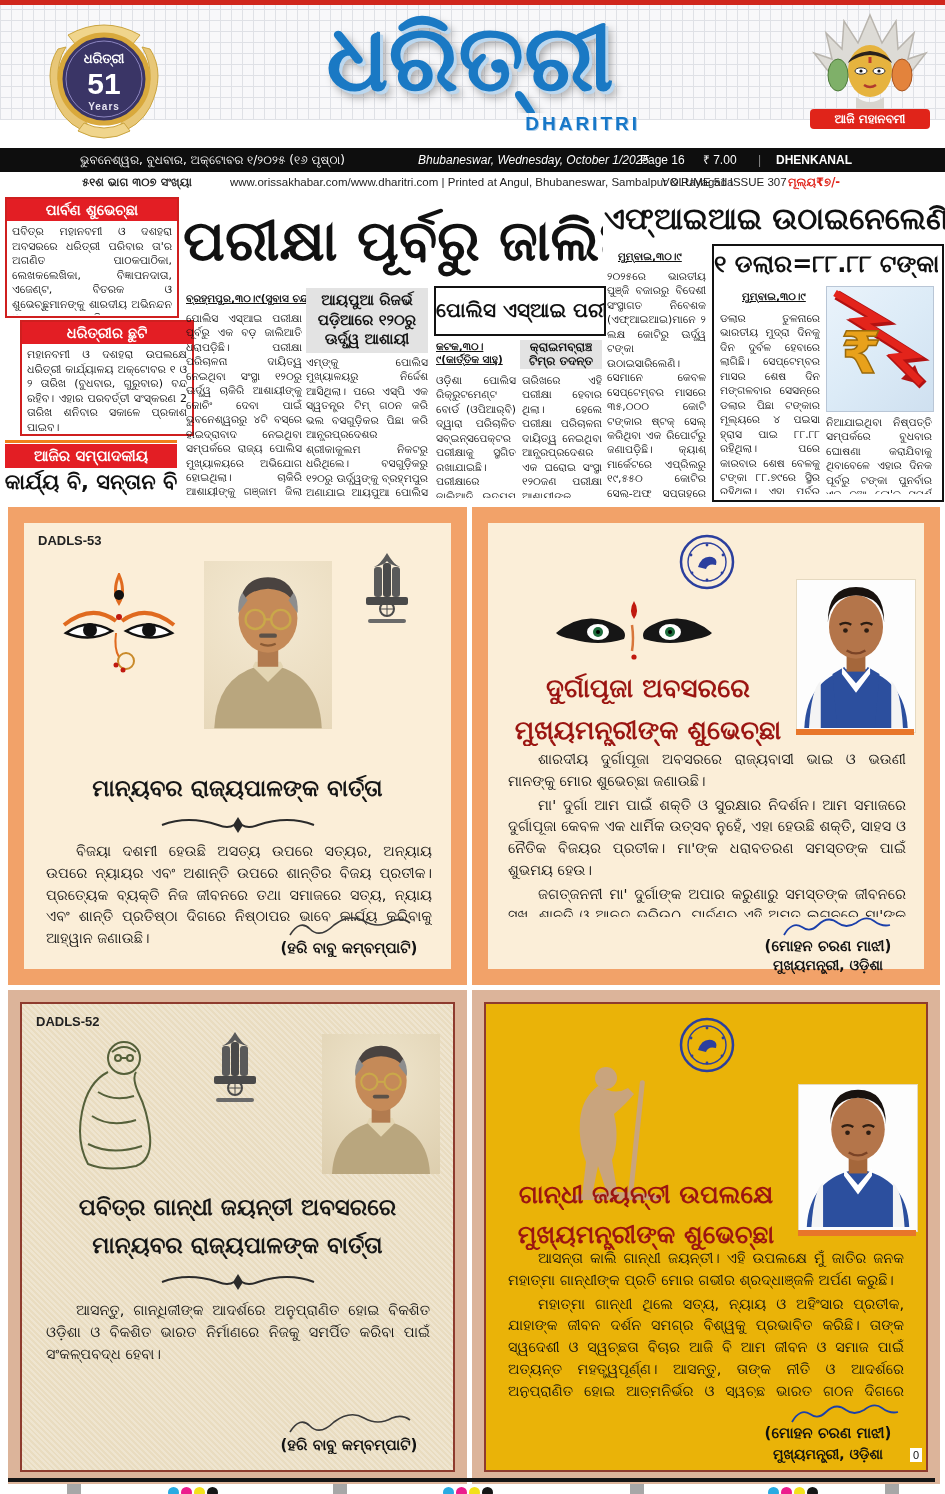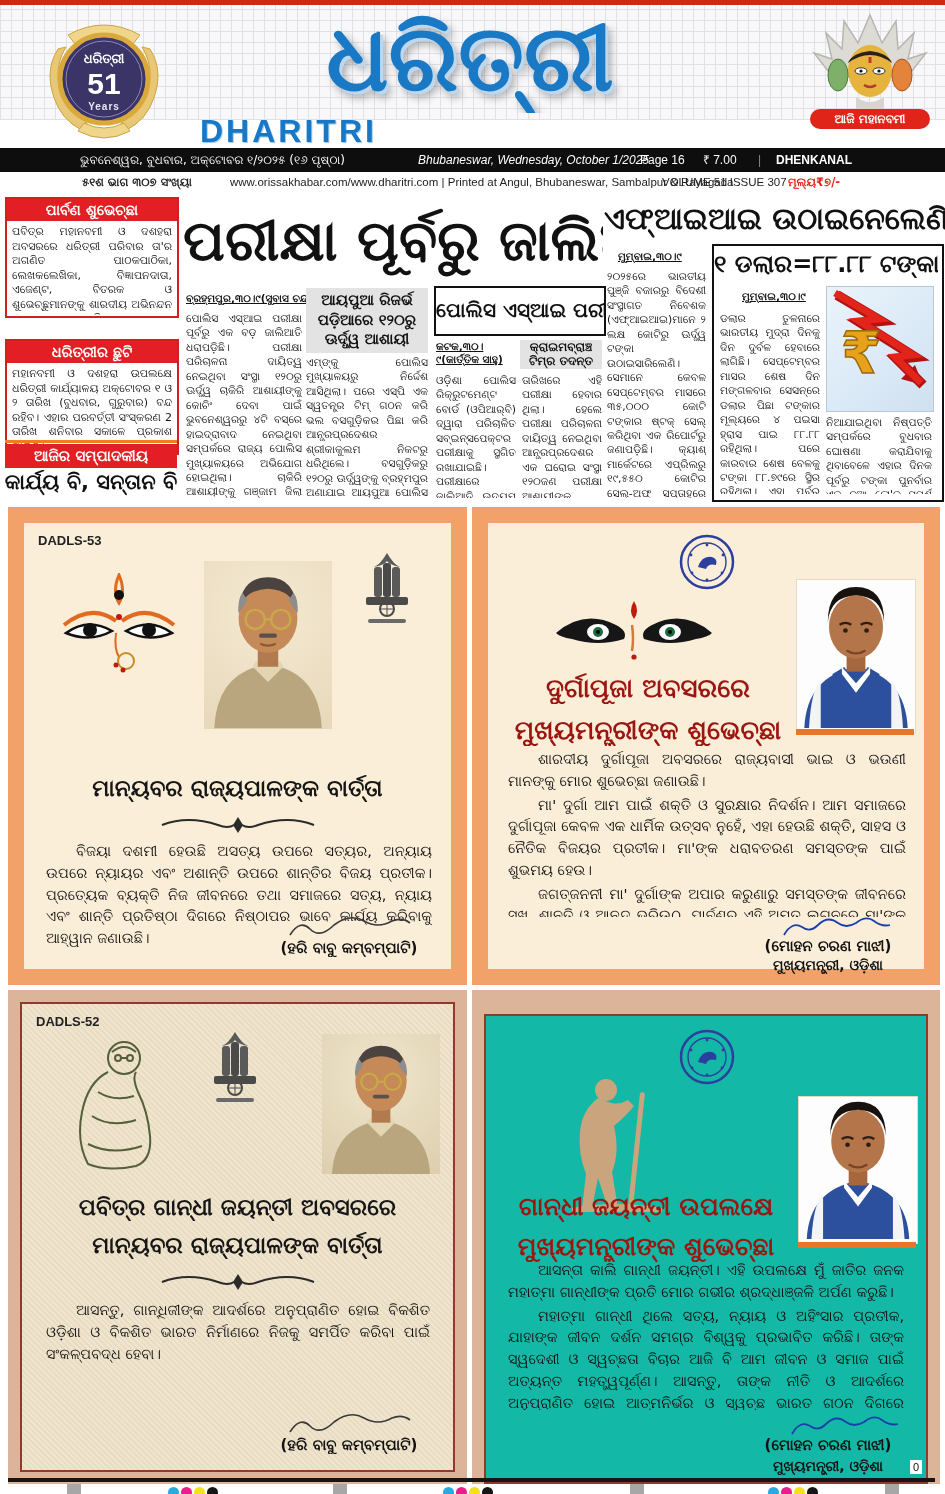--- a/index.html
+++ b/index.html
@@ -10,42 +10,42 @@
   .odia{font-family:"DejaVu Sans","Liberation Sans",sans-serif;}
   
   .topbar{left:0;top:0;width:945px;height:5px;background:#d0271d;}
   .masthead{left:0;top:5px;width:945px;height:115px;
     background:
       repeating-linear-gradient(0deg,#dfe1e6 0 1px,transparent 1px 11px),
       repeating-linear-gradient(90deg,#dfe1e6 0 1px,transparent 1px 11px),#f8f8fa;}
   .logoOdia{left:200px;top:0px;width:540px;height:108px;line-height:108px;text-align:center;
     font-size:92px;font-weight:bold;color:#1a79c4;
     text-shadow:3px 3px 0 #bcd7ee,5px 6px 8px rgba(0,0,0,.35);overflow:hidden;}
-  .logoEng{left:200px;top:108px;width:440px;text-align:left;font-size:32px;font-weight:bold;
+  .logoEng{left:200px;top:108px;width:440px;text-align:right;font-size:19px;font-weight:bold;
     color:#1878c8;letter-spacing:3px;text-shadow:1px 1px 0 #a9cbe8;}
   .blackbar{left:0;top:148px;width:945px;height:24px;background:#0e0e0e;color:#fff;font-size:12px;}
   .blackbar span{position:absolute;top:0;height:28px;line-height:24px;overflow:hidden;white-space:nowrap;}
   .infostrip{left:0;top:172px;width:945px;height:21px;background:#fff;font-size:11.5px;color:#222;}
   .infostrip span{position:absolute;top:0;height:21px;line-height:21px;overflow:hidden;white-space:nowrap;}
   
   .redbox{border:2px solid #cf1f1f;background:#fff;}
   .redhead{background:#e31e24;color:#fff;font-weight:bold;text-align:center;font-size:14.5px;
     height:22px;line-height:22px;overflow:hidden;}
   .redbody{padding:4px 5px;font-size:11px;line-height:1.32;overflow:hidden;}
   
   .byline{font-weight:bold;font-size:10.5px;text-decoration:underline;overflow:hidden;white-space:nowrap;}
   .bodytxt{font-size:10.8px;line-height:1.34;overflow:hidden;}
   .graysub{background:#e3e3e3;font-weight:bold;text-align:center;overflow:hidden;}
   
   .adOrange{background:#f2a269;}
   .adCreamInner{position:absolute;background:#fbeed8;}
   .adTanOuter{background:#dcb49a;}
   .adTanInner{position:absolute;background:#e9dcc0;border:2px solid #8e3b2e;
      background-image:repeating-linear-gradient(45deg,rgba(255,255,255,.25) 0 2px,transparent 2px 4px);}
-  .adCreamInner2{position:absolute;background:#14b8a6;border:2px solid #8e3b2e;margin-top:12px;}
+  .adCreamInner2{position:absolute;background:#eab308;border:2px solid #8e3b2e;}
   .adcode{font-size:13px;font-weight:bold;color:#222;}
   .adtitle{font-weight:bold;text-align:center;overflow:hidden;}
   .adbody{font-size:14.5px;line-height:1.5;overflow:hidden;}
   .adbody p{margin:0 0 2px 0;text-indent:30px;}
   .signname{font-weight:bold;font-size:15px;text-align:center;overflow:hidden;white-space:nowrap;}
   .photoFrame{position:absolute;overflow:hidden;}
   
   .regsq{position:absolute;width:14px;height:11px;background:#a7a7a7;}
   .dot{display:inline-block;width:11px;height:11px;border-radius:50%;margin-right:2px;}
 </style>
@@ -83,21 +83,21 @@
         <ellipse cx="61" cy="58" rx="6" ry="3.2" fill="#fff" stroke="#333" stroke-width="1"></ellipse>
         <ellipse cx="79" cy="58" rx="6" ry="3.2" fill="#fff" stroke="#333" stroke-width="1"></ellipse>
         <circle cx="61" cy="58" r="1.6" fill="#111"></circle>
           <circle cx="79" cy="58" r="1.6" fill="#111"></circle>
         <path d="M70,50 L70,44" stroke="#c0392b" stroke-width="3"></path>
         <path d="M64,72 Q70,76 76,72" stroke="#b03a2e" stroke-width="2.5" fill="none"></path>
         <ellipse cx="38" cy="62" rx="10" ry="16" fill="#7fb069" stroke="#4d7a3a"></ellipse>
         <ellipse cx="102" cy="62" rx="10" ry="16" fill="#e3833c" stroke="#a85420"></ellipse>
         <path d="M56,84 Q70,94 84,84 L84,104 L56,104 Z" fill="#d8d5cf"></path>
       </svg>
-      <div class="abs odia" style="left:10px;top:96px;width:120px;height:20px;line-height:20px;background:#e0241a;color:#fff;font-size:12px;font-weight:bold;text-align:center;border-radius:10px;">ଆଜି ମହାନବମୀ</div>
+      <div class="abs odia" style="left:10px;top:96px;width:120px;height:20px;line-height:20px;background:#e0241a;color:#fff;font-size:12px;font-weight:bold;text-align:center;border-radius:4px;">ଆଜି ମହାନବମୀ</div>
     </div>
   </div>
 
   <div class="abs blackbar">
     <span class="odia" style="left:80px;">ଭୁବନେଶ୍ୱର, ବୁଧବାର, ଅକ୍ଟୋବର ୧/୨୦୨୫ (୧୬ ପୃଷ୍ଠା)</span>
     <span style="left:418px;font-style:italic;">Bhubaneswar, Wednesday, October 1/2025</span>
     <span style="left:640px;">Page 16</span>
     <span style="left:703px;">₹ 7.00</span>
     <span style="left:758px;color:#888;">|</span>
     <span style="left:776px;font-weight:bold;">DHENKANAL</span>
@@ -106,21 +106,21 @@
     <span class="odia" style="left:82px;font-weight:bold;">୫୧ଶ ଭାଗ ୩୦୭ ସଂଖ୍ୟା</span>
     <span style="left:230px;">www.orissakhabar.com/www.dharitri.com | Printed at Angul, Bhubaneswar, Sambalpur &amp; Rayagada</span>
     <span style="left:662px;">VOLUME 51   ISSUE 307</span>
     <span class="odia" style="left:788px;color:#e0241a;font-weight:bold;">ମୂଲ୍ୟ₹୭/-</span>
   </div>
 
   <div class="abs redbox" style="left:5px;top:197px;width:170px;height:117px;">
     <div class="redhead odia">ପାର୍ବଣ ଶୁଭେଚ୍ଛା</div>
     <div class="redbody odia jt" style="height:86px;">ପବିତ୍ର ମହାନବମୀ ଓ ଦଶହରା ଅବସରରେ ଧରିତ୍ରୀ ପରିବାର ତା'ର ଅଗଣିତ ପାଠକପାଠିକା, ଲେଖକଲେଖିକା, ବିଜ୍ଞାପନଦାତା, ଏଜେଣ୍ଟ, ବିତରକ ଓ ଶୁଭେଚ୍ଛୁମାନଙ୍କୁ ଶାରଦୀୟ ଅଭିନନ୍ଦନ ଓ ଶୁଭେଚ୍ଛା ଜଣାଉଛି।</div>
   </div>
-  <div class="abs redbox" style="left:5px;top:320px;width:170px;height:112px;margin-top:19px;">
+  <div class="abs redbox" style="left:20px;top:320px;width:170px;height:112px;">
     <div class="redhead odia">ଧରିତ୍ରୀର ଛୁଟି</div>
     <div class="redbody odia jt" style="height:82px;">ମହାନବମୀ ଓ ଦଶହରା ଉପଲକ୍ଷେ ଧରିତ୍ରୀ କାର୍ଯ୍ୟାଳୟ ଅକ୍ଟୋବର ୧ ଓ ୨ ତାରିଖ (ବୁଧବାର, ଗୁରୁବାର) ବନ୍ଦ ରହିବ। ଏହାର ପରବର୍ତ୍ତୀ ସଂସ୍କରଣ 2 ତାରିଖ ଶନିବାର ସକାଳେ ପ୍ରକାଶ ପାଇବ।</div>
   </div>
   <div class="abs" style="left:5px;top:440px;width:172px;height:3px;background:#f07f1a;"></div>
   <div class="abs odia" style="left:5px;top:444px;width:172px;height:24px;background:#e31e24;color:#fff;font-weight:bold;font-size:15px;text-align:center;line-height:24px;overflow:hidden;">ଆଜିର ସମ୍ପାଦକୀୟ</div>
   <div class="abs odia" style="left:0px;top:470px;width:182px;height:32px;font-size:21px;font-weight:bold;text-align:center;overflow:hidden;">କାର୍ଯ୍ୟ ବି, ସନ୍ତାନ ବି</div>
 
   <div class="abs odia" style="left:183px;top:198px;width:420px;height:86px;font-size:56px;font-weight:bold;line-height:86px;text-align:center;white-space:nowrap;overflow:hidden;">ପରୀକ୍ଷା ପୂର୍ବରୁ ଜାଲିଆତି</div>
   <div class="abs byline odia" style="left:186px;top:292px;width:120px;">ବ୍ରହ୍ମପୁର,୩୦।୯(ସୁବାସ ଚନ୍ଦ୍ର ପାତ୍ରୀ)</div>
   <div class="abs bodytxt odia jt" style="left:186px;top:312px;width:116px;height:188px;">ପୋଲିସ ଏସ୍‌ଆଇ ପରୀକ୍ଷା ପୂର୍ବରୁ ଏକ ବଡ଼ ଜାଲିଆତି ଧରାପଡ଼ିଛି। ପରୀକ୍ଷା ପରିଚାଳନା ଦାୟିତ୍ୱ ନେଇଥିବା ସଂସ୍ଥା ୧୨୦ରୁ ଊର୍ଦ୍ଧ୍ୱ ଚାକିରି ଆଶାୟୀଙ୍କୁ କୋଚିଂ ଦେବା ପାଇଁ ଭୁବନେଶ୍ୱରରୁ ୪ଟି ବସ୍‌ରେ ହାଇଦ୍ରାବାଦ ନେଇଥିବା ସମ୍ପର୍କରେ ରାଜ୍ୟ ପୋଲିସ ମୁଖ୍ୟାଳୟରେ ଅଭିଯୋଗ ହୋଇଥିଲା। ଚାକିରି ଆଶାୟୀଙ୍କୁ ଗଞ୍ଜାମ ଜିଲା ଦେଇ ନିଆଯାଉଥିବା ଜଣାପଡ଼ିବା ପରେ ସେମାନଙ୍କୁ ପିଛା କରିବା ପାଇଁ ବ୍ରହ୍ମପୁର ଏସ୍‌ପି ଡା. ସର୍ବଣା ବିବେକ</div>

